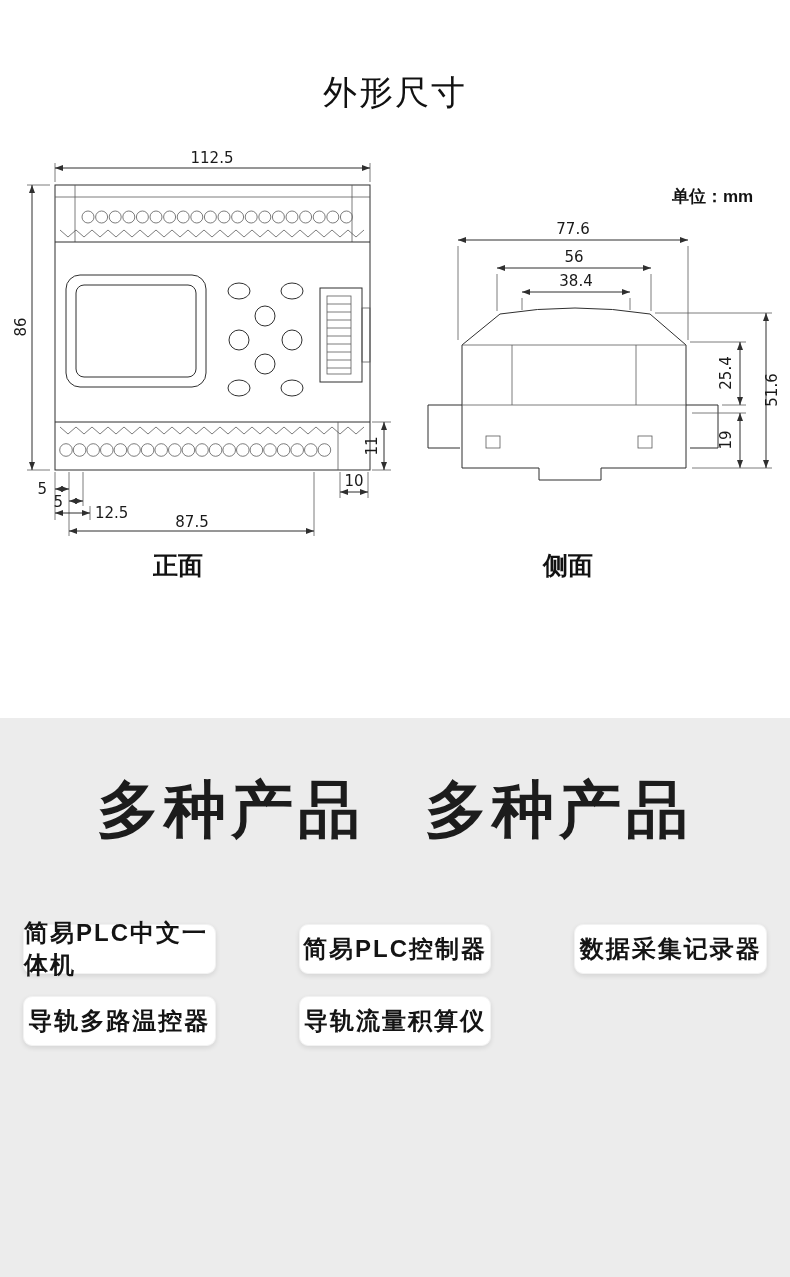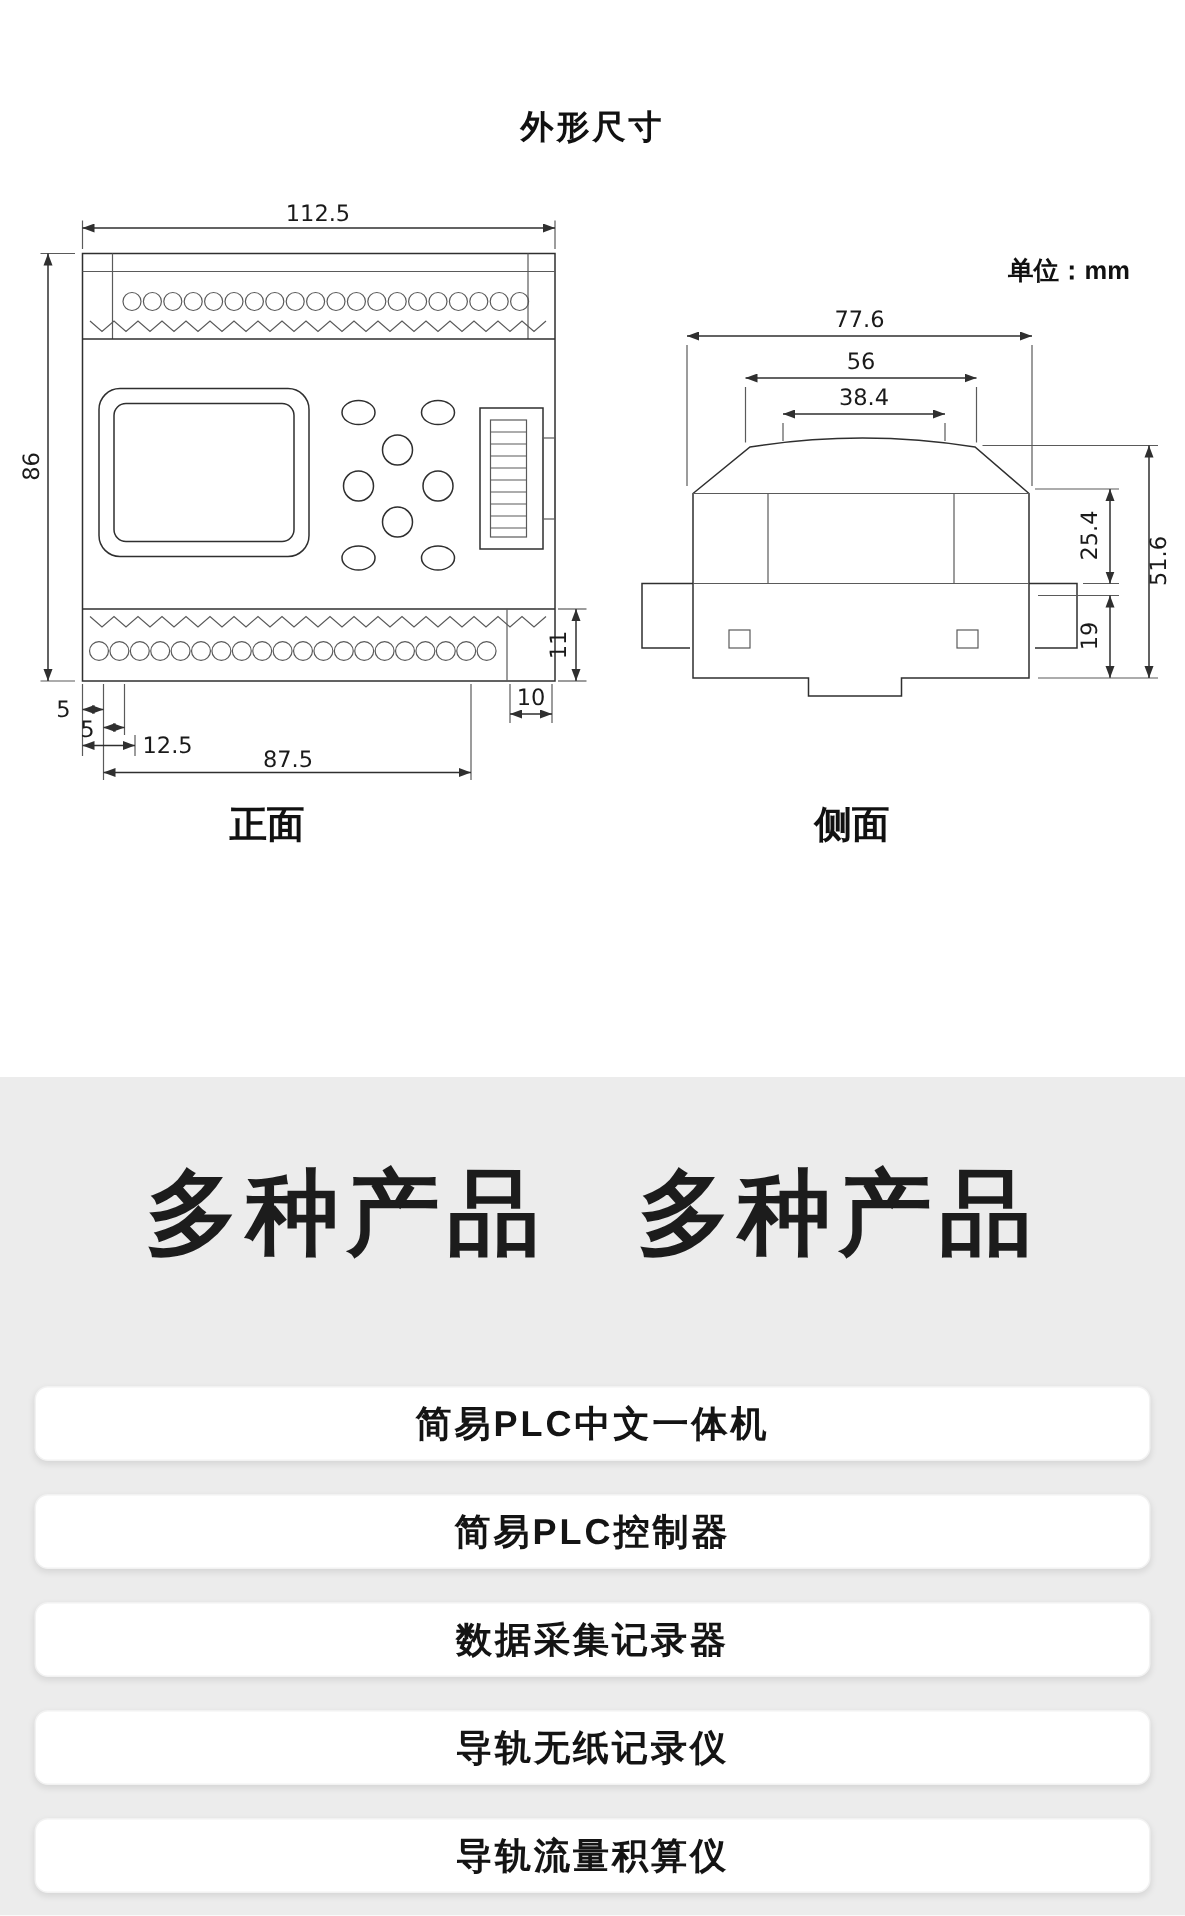--- a/index.html
+++ b/index.html
@@ -1,28 +1,28 @@
 <!DOCTYPE html>
 <html><head>
 <meta charset="utf-8">
 <style>
   html,body{margin:0;padding:0;width:790px;height:1277px;overflow:hidden;background:#fff;
     font-family:"Liberation Sans","DejaVu Sans",sans-serif;}
   .white-section{width:790px;height:718px;background:#fff;}
-  .page-title{margin:0;padding-top:70px;text-align:center;font-size:22px;font-weight:700;color:#111;letter-spacing:2px;}
+  .page-title{margin:0;padding-top:70px;text-align:center;font-size:34px;font-weight:400;color:#111;letter-spacing:2px;}
   .drawing-svg{display:block;margin-top:34px;}
   .dl{stroke:#2f2f2f;stroke-width:1;fill:none;}
   .thin{stroke:#5a5a5a;stroke-width:0.8;fill:none;}
   .dimtxt{fill:#1a1a1a;font-size:15px;font-family:"DejaVu Sans",sans-serif;}
   .viewlbl{fill:#111;font-size:25px;font-weight:700;}
   .unitlbl{fill:#111;font-size:17px;font-weight:700;}
   .gray-section{width:790px;height:559px;background:#ececec;}
   .products-heading{display:flex;justify-content:center;gap:60px;padding-top:58px;
     font-size:62px;font-weight:900;color:#1c1c1c;letter-spacing:5px;line-height:1.1;}
-  .btn-grid{display:grid;grid-template-columns:1fr;column-gap:83px;row-gap:22px;
+  .btn-grid{display:grid;grid-template-columns:1fr 1fr 1fr;column-gap:83px;row-gap:22px;
     padding:0 23px;margin-top:80px;}
   .chip{height:48px;background:#fff;border-radius:9px;display:flex;align-items:center;justify-content:center;
     font-size:24px;font-weight:700;color:#141414;letter-spacing:2px;
     box-shadow:0 2px 5px rgba(0,0,0,0.10);border:1px solid #f2f2f2;}
 </style>
 </head>
 <body>
 
 <div class="white-section">
   <h1 class="page-title">外形尺寸</h1>
@@ -227,16 +227,16 @@
 
 <div class="gray-section">
   <div class="products-heading">
     <span>多种产品</span>
     <span>多种产品</span>
   </div>
   <div class="btn-grid">
     <div class="chip">简易PLC中文一体机</div>
     <div class="chip">简易PLC控制器</div>
     <div class="chip">数据采集记录器</div>
-    <div class="chip">导轨无纸记录仪</div>
+    <div class="chip">导轨多路温控器</div>
     <div class="chip">导轨流量积算仪</div>
   </div>
 </div>
 
 </body></html>

